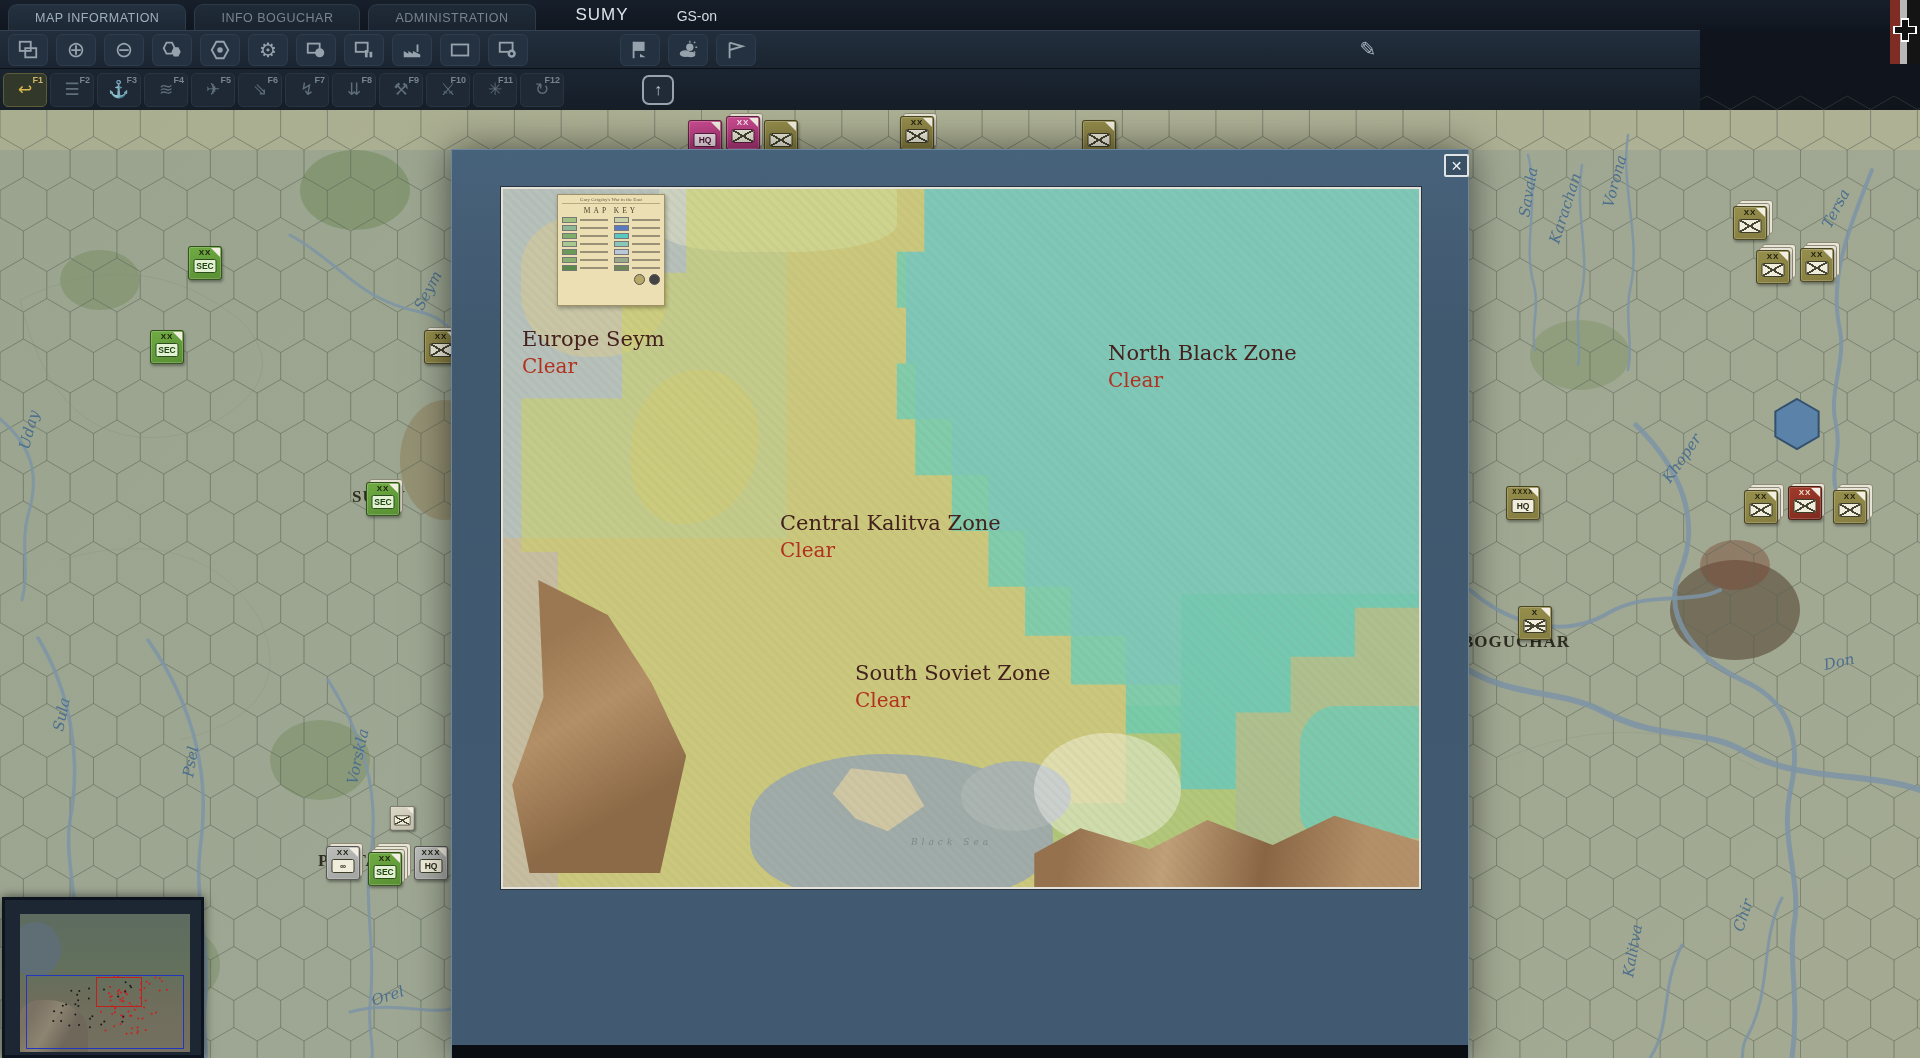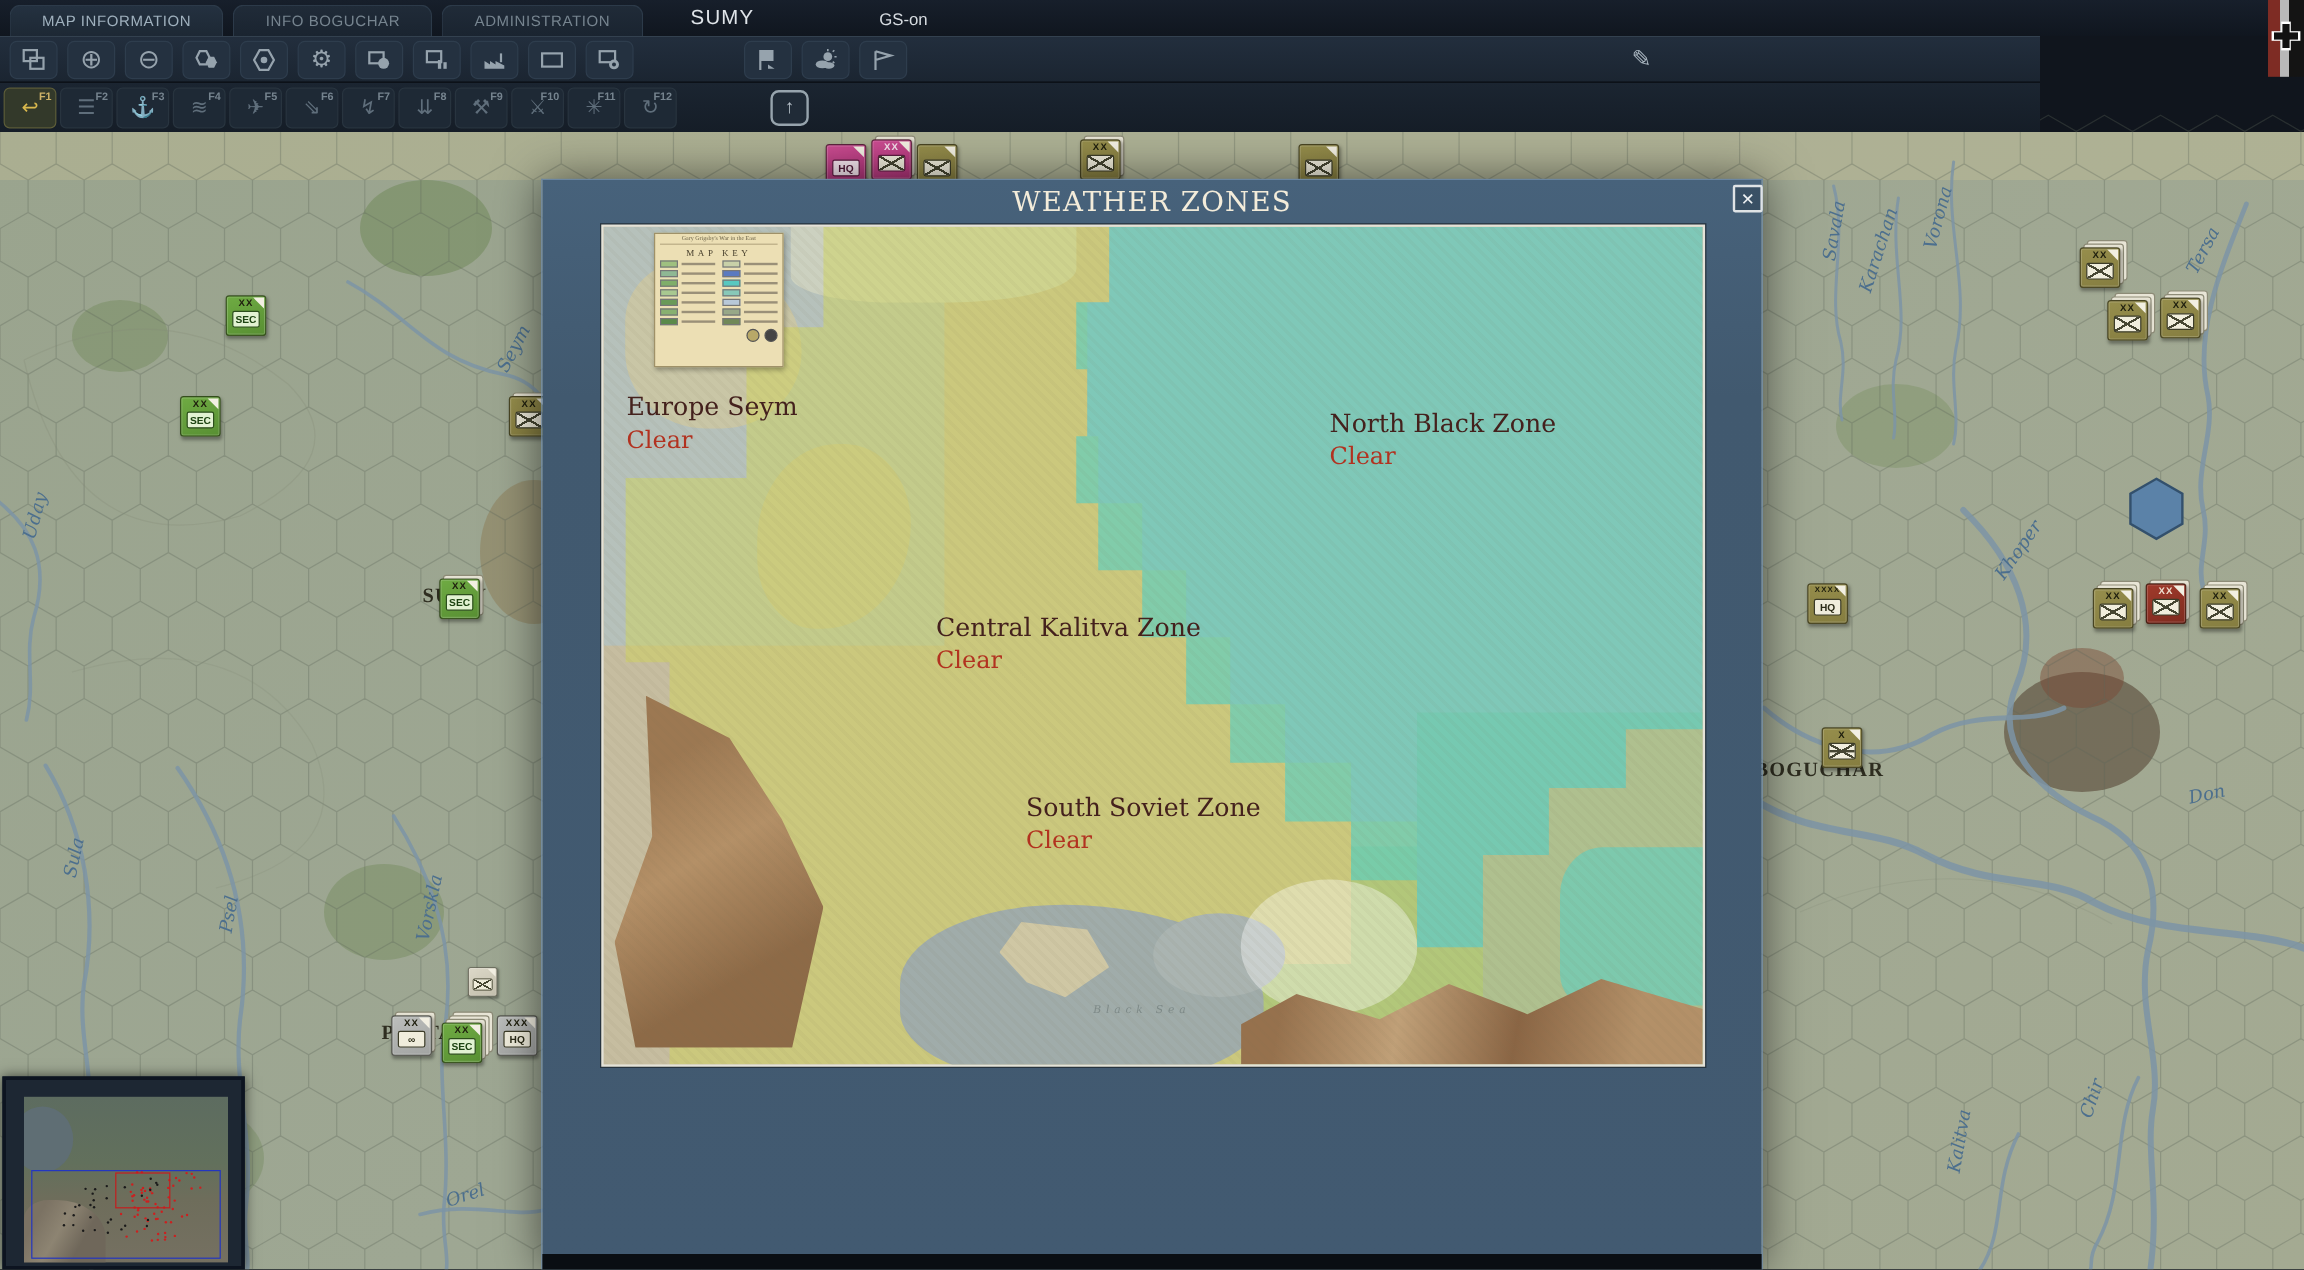--- a/index.html
+++ b/index.html
@@ -8,21 +8,21 @@
   #screen { position:relative; width:1920px; height:1058px; overflow:hidden; }
 
   
   .menubar { position:absolute; left:0; top:0; width:1920px; height:30px;
              background:linear-gradient(180deg,#171f2b,#10161f); z-index:30; display:flex; align-items:flex-end; }
   .tab { height:26px; margin-left:8px; padding:0 26px; display:flex; align-items:center;
          background:linear-gradient(180deg,#202b38,#1a2430); border:1px solid #2c3a49; border-bottom:none;
          border-radius:9px 9px 0 0; color:#76848f; font-size:12.5px; letter-spacing:.5px; min-width:150px; justify-content:center; }
   .tab.active { color:#9fb0bd; background:linear-gradient(180deg,#243140,#1d2834); }
   .menu-move { color:#dfe4e9; font-size:17px; letter-spacing:1px; margin-left:40px; padding-bottom:5px; }
-  .menu-gs { color:#d6dbe0; font-size:14px; margin-left:104px; padding-bottom:6px; }
+  .menu-gs { color:#d6dbe0; font-size:14px; margin-left:48px; padding-bottom:6px; }
 
   
   .toolbar1 { position:absolute; left:0; top:30px; width:1700px; height:38px;
               background:linear-gradient(180deg,#222e3d,#1b2531); border-top:1px solid #33414f; z-index:30; display:flex; align-items:center; }
   .tbtn { width:40px; height:32px; margin-left:8px; border-radius:6px; background:#243140; border:1px solid #2e3d4d;
           color:#96a3ad; display:flex; align-items:center; justify-content:center; font-size:19px; }
   .tbtn svg { width:22px; height:22px; stroke:#96a3ad; fill:none; stroke-width:2; }
   .tbtn.gapbefore { margin-left:92px; }
   .pencil { position:absolute; left:1348px; top:2px; width:40px; height:32px; border-radius:6px;
             color:#a8b4be; font-size:20px; display:flex; align-items:center; justify-content:center; }
@@ -132,21 +132,21 @@
   .wm-cyanSE { left:87%; top:74%; width:13%; height:19%; background:rgba(84,207,198,.55); z-index:3; border-radius:30% 0 0 20%; }
   .wm-blacksea { left:27%; top:81%; width:33%; height:21%; background:#a0acaa; border-radius:45% 55% 40% 40%; z-index:3; }
   .wm-azov { left:50%; top:82%; width:12%; height:10%; background:#aab4b1; border-radius:50%; z-index:3; }
   .wm-crimea { left:36%; top:83%; width:10%; height:9%; background:#cfc7a4; z-index:3;
                clip-path:polygon(20% 0,80% 10%,100% 60%,60% 100%,25% 80%,0 40%); }
   .wm-cauc { left:58%; top:88%; width:42%; height:12%; z-index:3;
              background:linear-gradient(100deg,#96714d 10%,#c0a078 35%,#8a6544 60%,#b39068 85%); 
              clip-path:polygon(0 60%,12% 30%,30% 55%,45% 20%,62% 50%,78% 15%,100% 45%,100% 100%,0 100%); }
   .wm-bright { left:58%; top:78%; width:16%; height:16%; background:rgba(255,255,255,.38); border-radius:50%; z-index:3; }
 
-  .keypanel { position:absolute; left:42px; top:5px; width:108px; height:112px; z-index:5;
+  .keypanel { position:absolute; left:54px; top:5px; width:108px; height:112px; z-index:5;
               background:#ecdfb4; border:1px solid #9f9168; box-shadow:1px 2px 4px rgba(0,0,0,.3); padding:2px 4px; }
   .kp-h1 { font-family:"Liberation Serif", serif; font-size:5px; text-align:center; color:#6b6248;
            border-bottom:1px solid #b8ab84; padding-bottom:1px; }
   .kp-h2 { font-family:"Liberation Serif", serif; font-size:7.5px; letter-spacing:3px; text-align:center; color:#4c4430; margin:2px 0; }
   .kp-grid { display:grid; grid-template-columns:1fr 1fr; gap:2px 6px; }
   .kp-row { display:flex; align-items:center; gap:3px; }
   .kp-sw { width:15px; height:6px; border:.5px solid #777; flex:none; }
   .kp-lb { height:2.5px; background:#9a9078; flex:1; }
   .kp-badges { display:flex; justify-content:flex-end; gap:4px; margin-top:3px; }
   .kp-badge { width:11px; height:11px; border-radius:50%; border:1px solid #555; }
@@ -545,21 +545,20 @@
       </div>
       <div class="upbtn">↑</div>
     </div>
 
   <div class="emblem">
       <div class="cw"></div>
       <div class="cb"></div>
     </div>
 
   <div class="dialog">
-    <div class="dlg-title">WEATHER ZONES</div>
     <div class="dlg-close">✕</div>
 
     <div class="wmap">
       <div class="wl wm-seaNW"></div>
       <div class="wl wm-landNW1"></div>
       <div class="wl wm-landNW2"></div>
       <div class="wl wm-scand"></div>
       <div class="wl wm-carp"></div>
       <div class="wl wm-yellow"></div>
       <div class="wl wm-green"></div>

